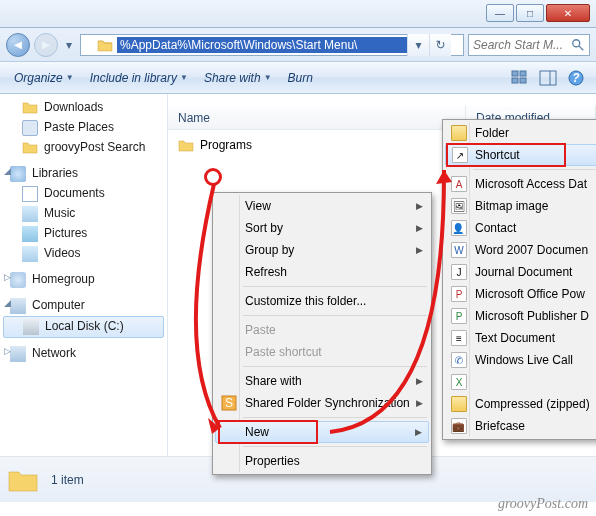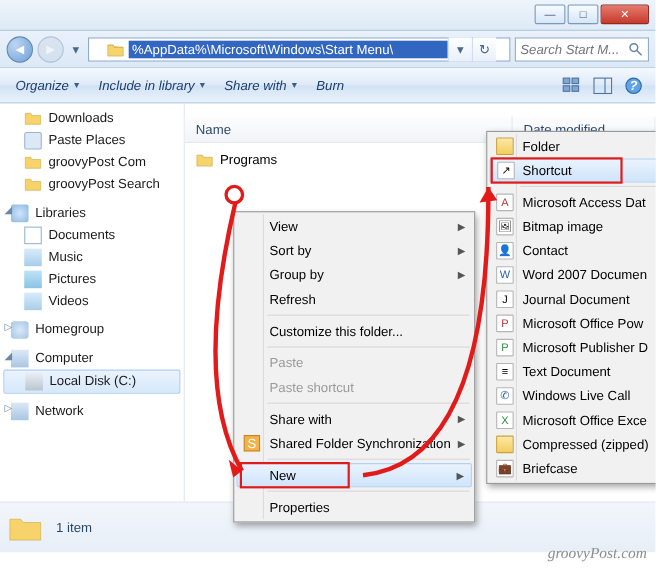--- a/index.html
+++ b/index.html
@@ -179,26 +179,20 @@
         <span>Downloads</span>
       </div>
     <div class="side-item">
         <span class="ico ico-generic"></span>
         <span>Paste Places</span>
       </div>
     <div class="side-item">
         <span class="ico"><svg viewBox="0 0 16 14">
             <path class="folder-svg" d="M1 3h5l1 2h8v8H1z"></path>
           </svg></span>
-        <span>groovyPost Com</span>
-      </div>
-    <div class="side-item">
-        <span class="ico"><svg viewBox="0 0 16 14">
-            <path class="folder-svg" d="M1 3h5l1 2h8v8H1z"></path>
-          </svg></span>
         <span>groovyPost Search</span>
       </div>
 
     <div class="side-item header">
         <span class="disclose">◢</span>
         <span class="ico ico-lib"></span>
         <span>Libraries</span>
       </div>
     <div class="side-item">
         <span class="ico ico-doc"></span>
@@ -357,21 +351,20 @@
   <div class="row">
       <span class="sico">≡</span>
       <span>Text Document</span>
     </div>
   <div class="row">
       <span class="sico blue">✆</span>
       <span>Windows Live Call</span>
     </div>
   <div class="row">
       <span class="sico green">X</span>
-      <span>Microsoft Office Exce</span>
     </div>
   <div class="row">
       <span class="sico folder"></span>
       <span>Compressed (zipped)</span>
     </div>
   <div class="row">
       <span class="sico">💼</span>
       <span>Briefcase</span>
     </div>
 </div>

